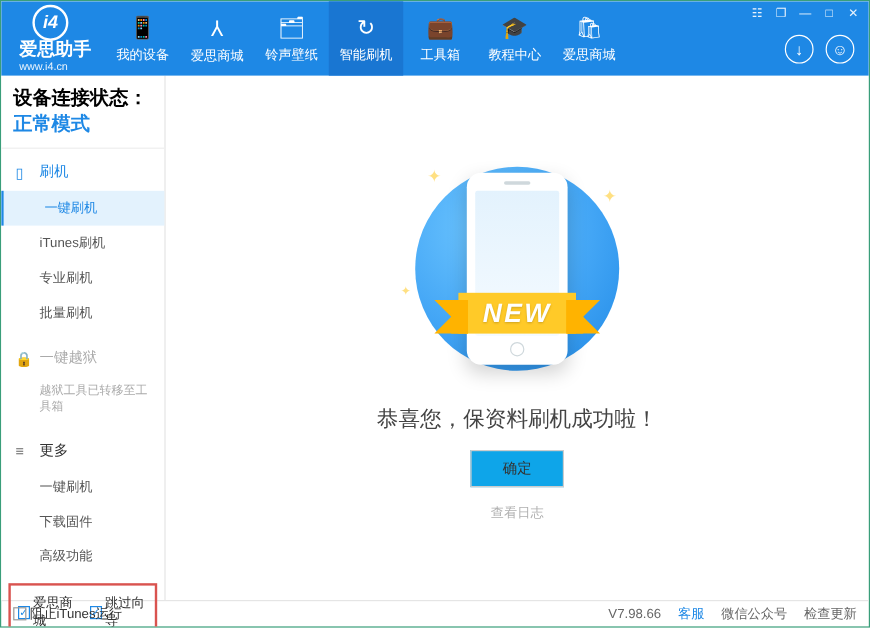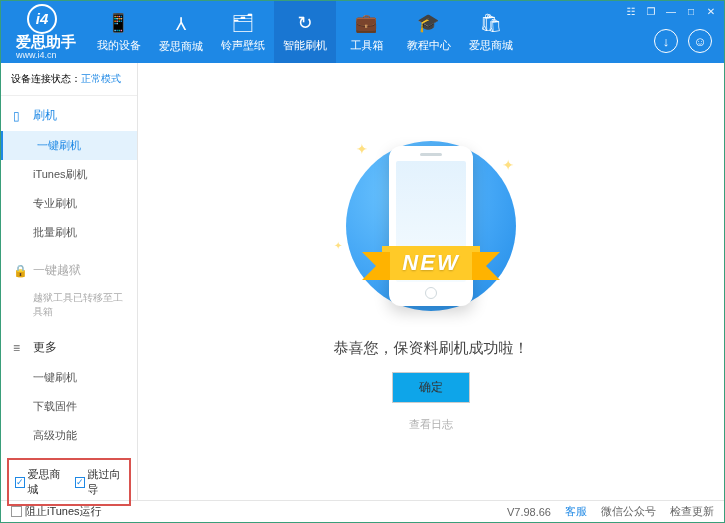--- a/index.html
+++ b/index.html
@@ -17,21 +17,21 @@
 .nav-item.active { background: #1976d2; }
 .nav-icon { font-size: 18px; margin-bottom: 4px; }
 
 .win-controls { position: absolute; top: 4px; right: 6px; display: flex; gap: 6px; }
 .win-btn { width: 14px; height: 12px; color: #fff; font-size: 10px; cursor: pointer; display: flex; align-items: center; justify-content: center; opacity: 0.9; }
 .header-right { position: absolute; right: 12px; bottom: 10px; display: flex; gap: 10px; }
 .circle-btn { width: 24px; height: 24px; border: 1.5px solid #fff; border-radius: 50%; display: flex; align-items: center; justify-content: center; color: #fff; font-size: 13px; cursor: pointer; }
 
 .body-area { display: flex; height: 437px; }
 .sidebar { width: 137px; border-right: 1px solid #e5e5e5; display: flex; flex-direction: column; background: #fff; }
-.conn-status { padding: 9px 10px; font-size: 10px; border-bottom: 1px solid #eee; }
+.conn-status { padding: 9px 10px; font-size: 16px; border-bottom: 1px solid #eee; font-weight: bold; }
 .conn-value { color: #1e88e5; }
 
 .side-section { padding: 4px 0; }
 .side-header { display: flex; align-items: center; padding: 7px 12px; font-size: 12px; color: #333; cursor: pointer; }
 .side-header .side-ico { width: 14px; margin-right: 6px; color: #666; }
 .side-header.blue { color: #1e88e5; }
 .side-header.blue .side-ico { color: #1e88e5; }
 .side-header.gray { color: #aaa; }
 .side-header.gray .side-ico { color: #aaa; }
 
@@ -51,21 +51,21 @@
 .phone-speaker { width: 22px; height: 3px; background: #cfd8dc; border-radius: 2px; }
 .phone-screen { width: 70px; flex: 1; background: linear-gradient(#e3f2fd,#f5fbff); margin: 5px 0; border-radius: 2px; }
 .phone-home { width: 12px; height: 12px; border: 1.5px solid #cfd8dc; border-radius: 50%; }
 .ribbon { position: absolute; bottom: 38px; left: -18px; right: -18px; height: 40px; display: flex; align-items: center; justify-content: center; }
 .ribbon-body { background: #ffca28; color: #fff; font-weight: bold; font-size: 22px; font-style: italic; letter-spacing: 2px; padding: 4px 20px; position: relative; text-shadow: 0 1px 2px rgba(0,0,0,0.2); }
 .ribbon-body::before, .ribbon-body::after { content: ""; position: absolute; top: 6px; width: 0; height: 0; border: 14px solid #ffb300; }
 .ribbon-body::before { left: -20px; border-left-color: transparent; }
 .ribbon-body::after { right: -20px; border-right-color: transparent; }
 .sparkle { position: absolute; color: #ffe082; font-size: 14px; }
 
-.success-text { margin-top: 18px; font-size: 15px; color: #444; }
+.success-text { margin-top: 18px; font-size: 18px; color: #444; }
 .ok-btn { margin-top: 14px; background: #0ea5e9; border: 1px solid #ccc; padding: 6px 26px; font-size: 12px; cursor: pointer; color: #333; }
 .log-link { margin-top: 14px; font-size: 11px; color: #b0b0b0; cursor: pointer; }
 
 .footer { height: 22px; border-top: 1px solid #e5e5e5; display: flex; align-items: center; padding: 0 10px; font-size: 11px; color: #666; }
 .footer .chk { margin-right: auto; }
 .footer-item { margin-left: 14px; cursor: pointer; }
 .footer-item.blue { color: #1e88e5; }
 </style>
 </head>
 <body>

